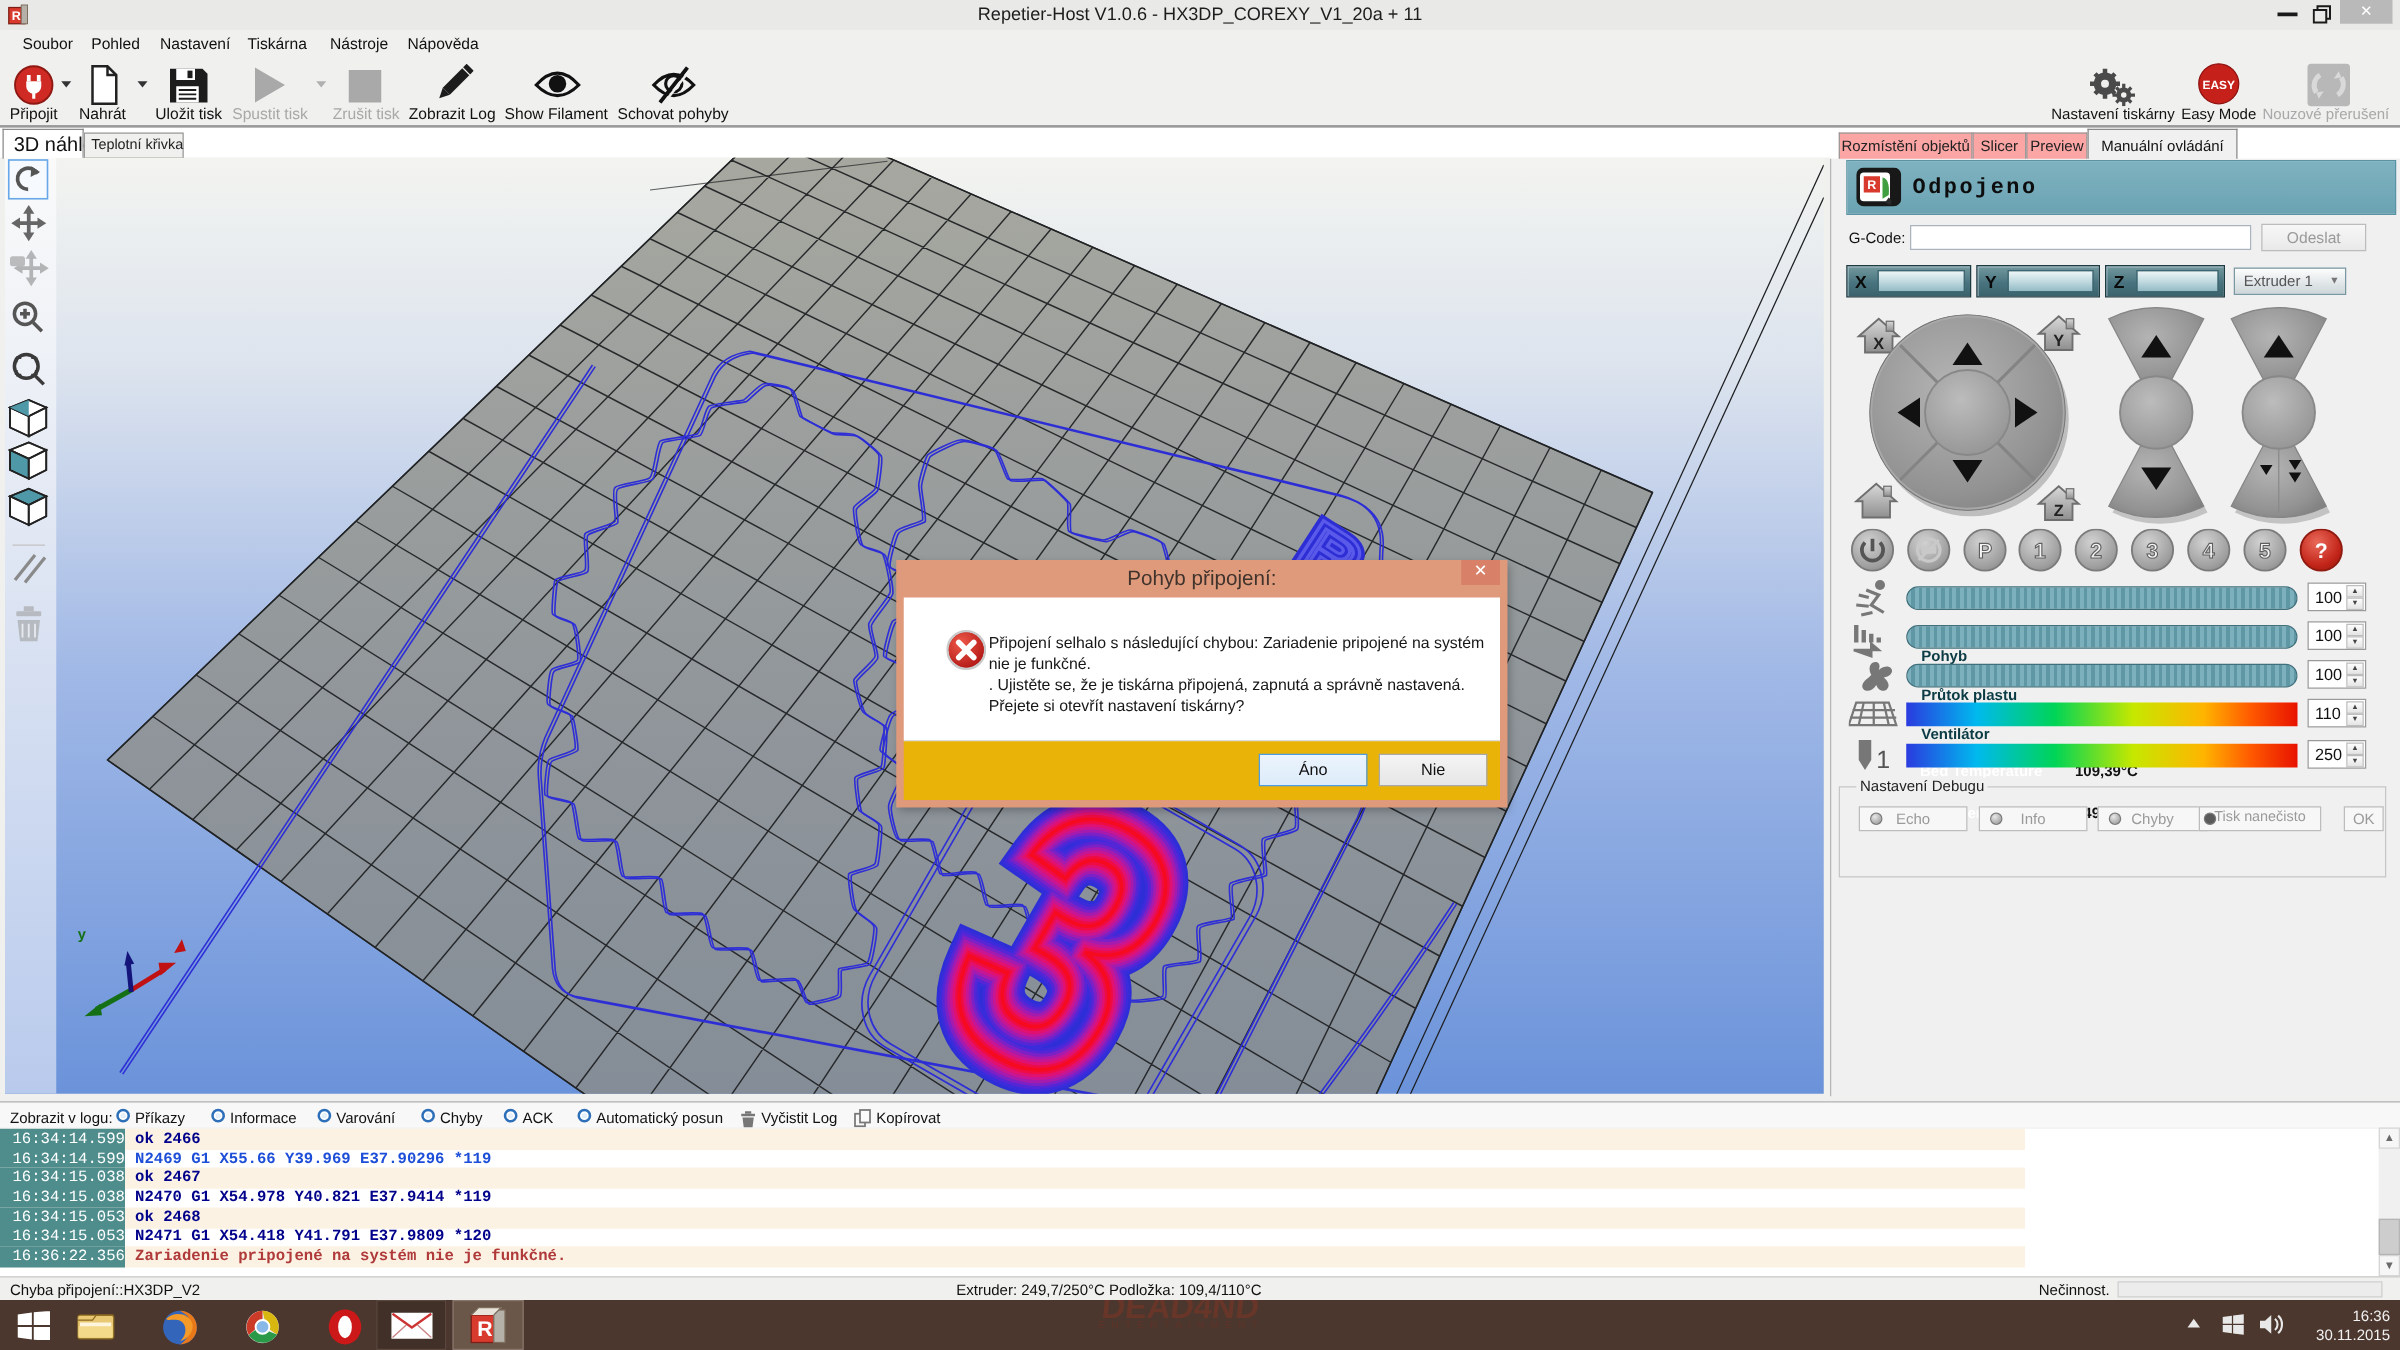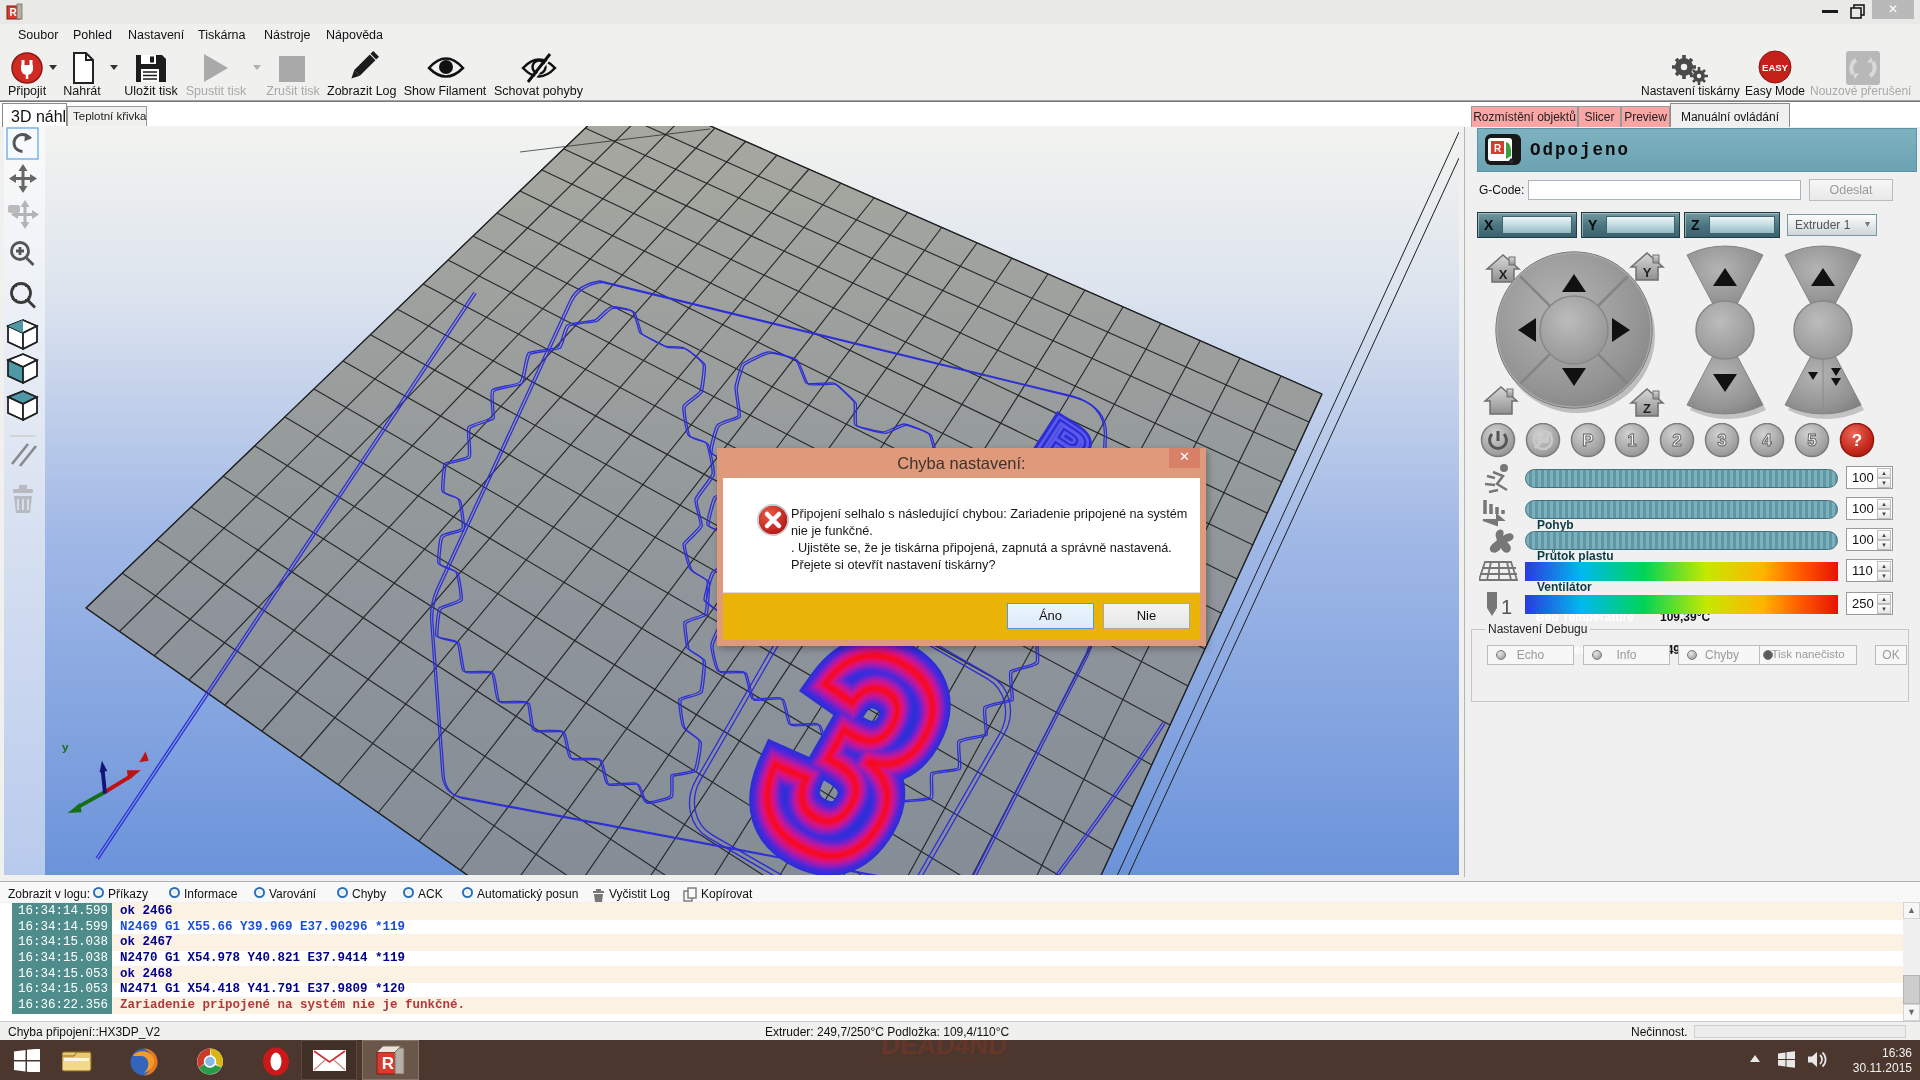--- a/index.html
+++ b/index.html
@@ -17,21 +17,21 @@
 .tabtk{left:67px;top:4px;width:80px;height:21px;background:#f0f0ee;border:1px solid #9a9a9a;font-size:11.5px;padding:3px 0 0 5px;color:#222;}
 #rtabstrip{left:1464px;top:101px;width:456px;height:26px;background:#fff;border-top:1px solid #7b7b7b;}
 .rtab{top:4px;height:22px;background:#fca5a5;border:1px solid #9a9a9a;border-bottom:none;font-size:12px;color:#222;text-align:center;padding-top:3px;}
 .rtaba{top:1px;height:26px;background:#f0f0f0;border:1px solid #8a8a8a;border-bottom:none;font-size:12px;color:#111;text-align:center;padding-top:6px;}
 #rpanel{left:1464px;top:127px;width:456px;height:750px;background:#f0f0f0;border-left:1px solid #b5b5b5;}
 #vp{left:4px;top:126px;width:1456px;height:750px;}
 #logbar{left:0;top:881px;width:1920px;height:21px;background:#f8f8f8;border-top:1px solid #b0b0b0;}
 .lbl12{font-size:12px;color:#111;}
 .radio{width:11px;height:11px;border-radius:50%;background:#fff;border:2px solid #2d6fb8;box-shadow:inset 0 0 0 1.5px #fff, inset 0 0 4px #9cc4ee;}
 #logarea{left:0;top:903px;width:1903px;height:119px;background:#fff;}
-.logrow{left:12px;width:1903px;height:17px;}
+.logrow{left:0;width:1620px;height:17px;text-align:right;}
 .lr-odd{background:#fbf2e4;}
 .ts{left:0;top:0;width:100px;height:17px;background:#4f8d8d;color:#fff;font-family:"Liberation Mono",monospace;font-size:12.5px;padding:1px 0 0 6px;}
 .lt{left:108px;top:1px;font-family:"Liberation Mono",monospace;font-size:12.5px;font-weight:bold;color:#00008b;}
 #statusbar{left:0;top:1021px;width:1920px;height:19px;background:#f0f0ee;border-top:1px solid #c9c9c9;font-size:12px;color:#111;}
 #taskbar{left:0;top:1040px;width:1920px;height:40px;background:#4b372e;}
 .dlg-b{left:717px;top:448px;width:489px;height:198px;background:#df9a7c;box-shadow:2px 3px 7px rgba(0,0,0,0.28);}
 .dlg-t{width:100%;top:6px;text-align:center;font-size:16.5px;color:#40332c;}
 .dlg-x{left:452px;top:0px;width:31px;height:20px;background:#d88168;color:#fff;font-size:13px;text-align:center;padding-top:1px;}
 .dlg-c{left:6px;top:30px;width:477px;height:114px;background:#fff;}
 .dlg-f{left:6px;top:144px;width:477px;height:48px;background:#eab308;border-top:1px solid #dcdcdc;}
@@ -50,20 +50,21 @@
 .axl{position:absolute;left:6px;top:4px;font-size:14px;font-weight:bold;color:#0a0a0a;}
 .axf{position:absolute;left:24px;top:3px;right:4px;bottom:3px;background:linear-gradient(#eef6f8,#bdd8de 55%,#93bac4);border:1px solid #3c6570;display:block;}
 .dot{width:10px;height:10px;border-radius:50%;background:radial-gradient(circle at 35% 30%,#e8e8e8,#909090);border:1px solid #7a7a7a;}
 </style></head><body>
 <div class="abs" id="titlebar">
  <svg class="abs" style="left:6px;top:3px" width="17" height="17">
       <rect x="1" y="3" width="13" height="13" fill="#d83a2e" stroke="#7e1e14"></rect>
       <rect x="11" y="1" width="5" height="15" fill="#b5b0a8" stroke="#7e6e5e" stroke-width="0.8"></rect>
       <text x="7" y="13" font-size="10" font-weight="bold" fill="#fff" text-anchor="middle">R</text>
     </svg>
+ <div class="abs" id="title">Repetier-Host V1.0.6 - HX3DP_COREXY_V1_20a + 11</div>
  <div class="abs" style="left:1822px;top:10px;width:16px;height:3px;background:#1a1a1a"></div>
  <svg class="abs" style="left:1850px;top:4px" width="16" height="16">
       <rect x="4" y="1" width="10" height="10" fill="none" stroke="#1a1a1a" stroke-width="1.6"></rect>
       <rect x="1" y="4" width="10" height="10" fill="#e9e9e7" stroke="#1a1a1a" stroke-width="1.6"></rect>
     </svg>
  <div class="abs" style="left:1872px;top:0;width:42px;height:19px;background:#b9b9b9;color:#fff;text-align:center;font-size:12px;padding-top:2px">✕</div>
 </div>
 <div class="abs" id="menubar">
  <div class="abs mi" style="left:18px">Soubor</div>
  <div class="abs mi" style="left:73px">Pohled</div>
@@ -521,21 +522,21 @@
       </div></div>
  <div class="abs" style="left:20px;top:495px;font-size:12px;color:#222;background:#f0f0f0;z-index:2;padding:0 3px;">Nastavení Debugu</div>
  <div class="abs" style="left:6px;top:502px;width:438px;height:73px;border:1px solid #c6c6c6;"></div>
  <div class="abs dbtn" style="top:518px;left:22px;width:87px;"><span class="abs dot" style="left:8px;top:4px"></span>Echo</div>
  <div class="abs dbtn" style="top:518px;left:118px;width:87px;"><span class="abs dot" style="left:8px;top:4px"></span>Info</div>
  <div class="abs dbtn" style="top:518px;left:213px;width:88px;"><span class="abs dot" style="left:8px;top:4px"></span>Chyby</div>
  <div class="abs dbtn" style="top:518px;left:294px;width:98px;font-size:11.5px;"><span class="abs dot" style="left:3px;top:4px;background:#5a5a5a;"></span>Tisk nanečisto</div>
  <div class="abs dbtn" style="top:518px;left:410px;width:32px;">OK</div>
 </div>
 <div class="abs dlg-b">
- <div class="abs dlg-t">Chyba nastavení:</div>
+ <div class="abs dlg-t">Pohyb připojení:</div>
  <div class="abs dlg-x">✕</div>
  <div class="abs dlg-c">
   <svg class="abs" style="left:34px;top:26px" width="32" height="32">
         <circle cx="16" cy="16" r="15" fill="#b01010"></circle>
         <circle cx="16" cy="16" r="15" fill="none" stroke="#c9c9c9" stroke-width="2"></circle>
         <radialGradient id="redx" cx="0.35" cy="0.3" r="0.9">
           <stop offset="0" stop-color="#ee5a4a"></stop>
           <stop offset="1" stop-color="#a80c0c"></stop>
         </radialGradient>
         <circle cx="16" cy="16" r="14" fill="url(#redx)"></circle>

